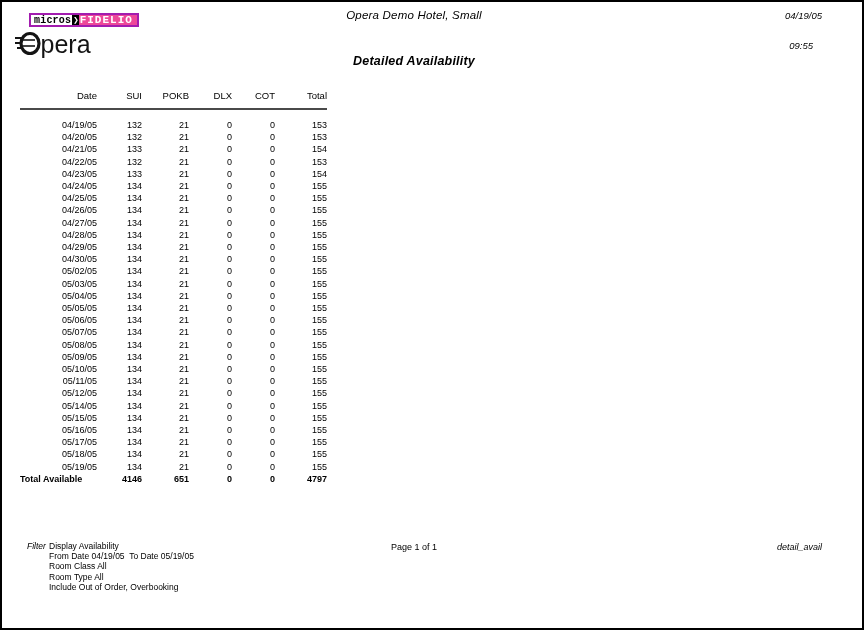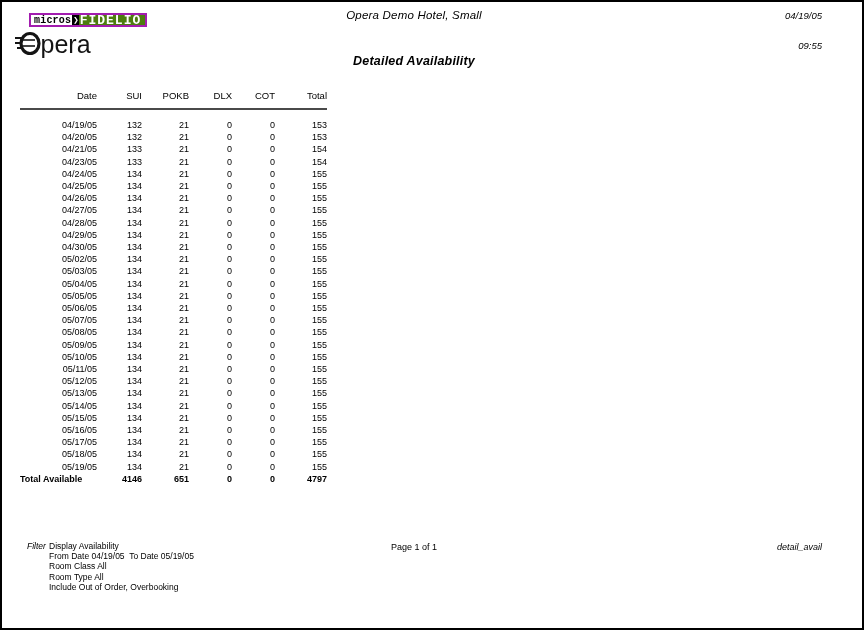--- a/index.html
+++ b/index.html
@@ -17,35 +17,35 @@
   .mf-logo{
     position:absolute;left:27px;top:11px;
     display:flex;align-items:stretch;
     border:2px solid #a21caf;height:14px;box-sizing:border-box;font-family:Liberation Mono, monospace;
   }
   .mf-micros{
     background:#fff;color:#000;font-weight:bold;font-size:10px;
     display:flex;align-items:center;padding:0 1px 0 3px;letter-spacing:.2px;
   }
   .mf-fidelio{
-    background:#4d7c0f;color:#fff;font-weight:bold;font-size:13px;
+    background:#ec4899;color:#fff;font-weight:bold;font-size:11px;
     display:flex;align-items:center;padding:0 4px 0 1px;letter-spacing:1px;
   }
   .mf-chevron{
     background:#000;color:#fff;font-size:9px;font-weight:bold;
     display:flex;align-items:center;padding:0 0 0 1px;
   }
   .opera-logo{position:absolute;left:13px;top:27px;width:80px;height:34px;}
   
   .hotel-name{
     position:absolute;left:0;right:36px;top:7px;text-align:center;
     font-style:italic;font-size:11.5px;letter-spacing:.2px;
   }
   .header-date{position:absolute;right:40px;top:8px;font-style:italic;font-size:9.5px;}
-  .header-time{position:absolute;right:40px;top:38px;font-style:italic;font-size:9.5px;}
+  .header-time{position:absolute;right:49px;top:38px;font-style:italic;font-size:9.5px;}
   .report-title{
     position:absolute;left:0;right:36px;top:52px;text-align:center;
     font-style:italic;font-weight:bold;font-size:12.5px;letter-spacing:.2px;
   }
   
   .avail-table{
     position:absolute;left:18px;top:84px;width:307px;
     border-collapse:collapse;table-layout:fixed;
     font-size:9px;
   }
@@ -142,20 +142,28 @@
         </tr>
         <tr>
           <td>04/21/05</td>
           <td>133</td>
           <td>21</td>
           <td>0</td>
           <td>0</td>
           <td>154</td>
         </tr>
         <tr>
+          <td>04/22/05</td>
+          <td>132</td>
+          <td>21</td>
+          <td>0</td>
+          <td>0</td>
+          <td>153</td>
+        </tr>
+        <tr>
           <td>04/23/05</td>
           <td>133</td>
           <td>21</td>
           <td>0</td>
           <td>0</td>
           <td>154</td>
         </tr>
         <tr>
           <td>04/24/05</td>
           <td>134</td>
@@ -287,28 +295,20 @@
         <tr>
           <td>05/11/05</td>
           <td>134</td>
           <td>21</td>
           <td>0</td>
           <td>0</td>
           <td>155</td>
         </tr>
         <tr>
           <td>05/12/05</td>
-          <td>134</td>
-          <td>21</td>
-          <td>0</td>
-          <td>0</td>
-          <td>155</td>
-        </tr>
-        <tr>
-          <td>05/13/05</td>
           <td>134</td>
           <td>21</td>
           <td>0</td>
           <td>0</td>
           <td>155</td>
         </tr>
         <tr>
           <td>05/14/05</td>
           <td>134</td>
           <td>21</td>

